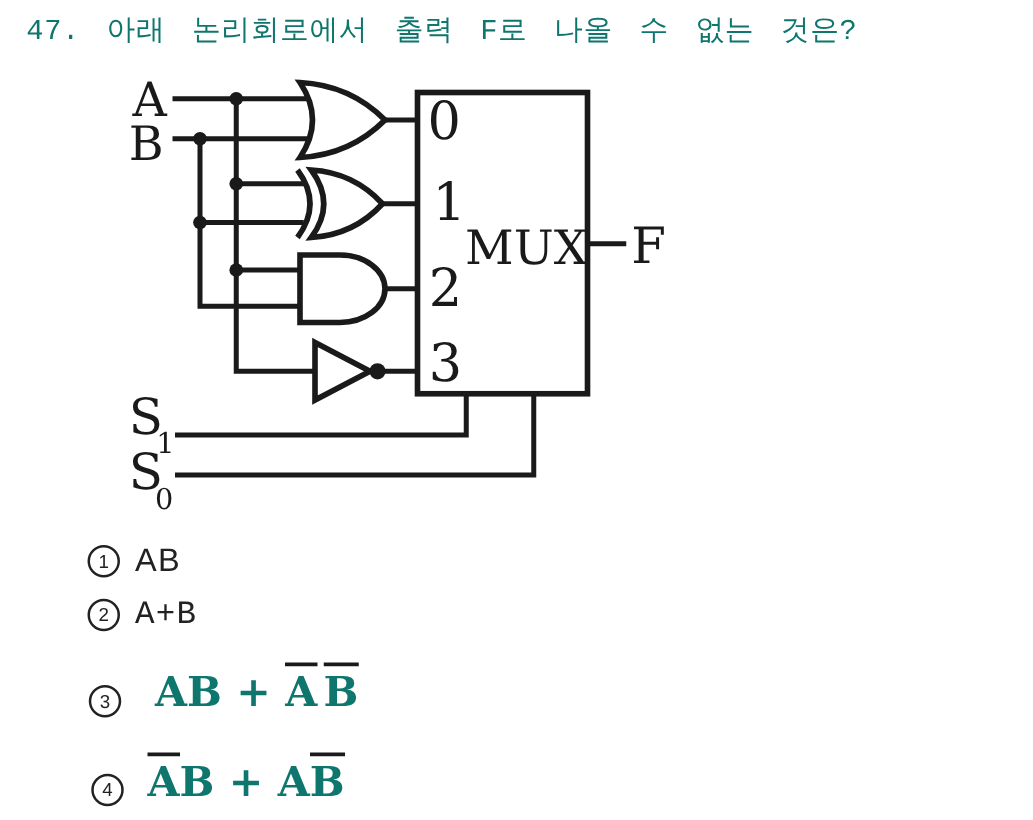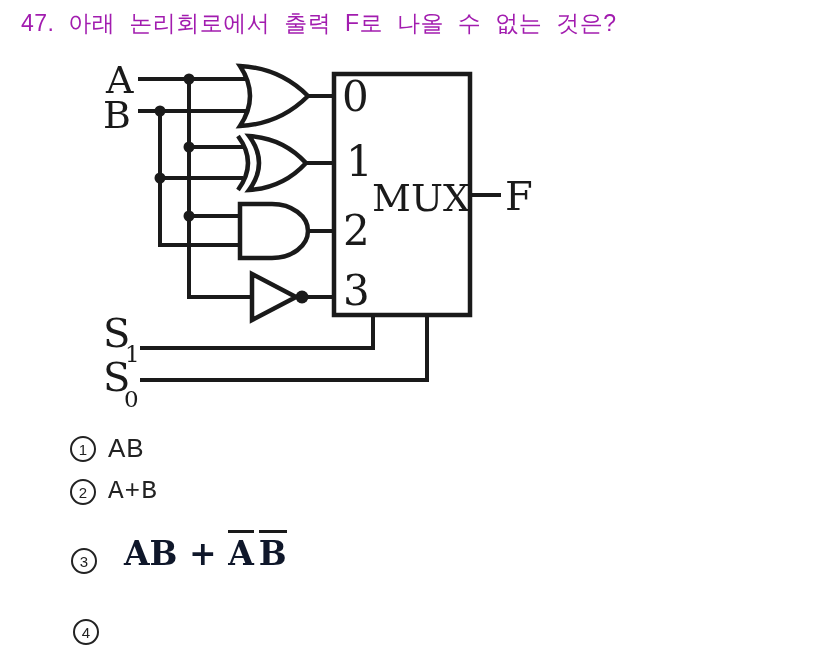--- a/index.html
+++ b/index.html
@@ -1,22 +1,22 @@
 <!DOCTYPE html>
 <html><head>
 <meta charset="utf-8">
 <style>
   html,body{margin:0;padding:0;background:#fff;}
   body{position:relative;width:826px;height:656px;overflow:hidden;
        font-family:"Liberation Sans",sans-serif;color:#1a1a1a;}
 
   .page-title{
     position:absolute;left:21px;top:8px;
-    font-size:23px;letter-spacing:.5px;word-spacing:7px;color:#a21caf;
-    font-family:Liberation Sans, sans-serif;white-space:nowrap;
+    font-size:23px;letter-spacing:.5px;word-spacing:7px;color:#0f766e;
+    font-family:Liberation Mono, monospace;white-space:nowrap;
   }
 
   svg.circuit{position:absolute;left:0;top:0;}
   .wire{stroke:#1a1a1a;stroke-width:4;fill:none;}
   .gate{stroke:#1a1a1a;stroke-width:4.5;fill:#fff;}
   .gatecurve{stroke:#1a1a1a;stroke-width:4.5;fill:none;}
   .dot{fill:#1a1a1a;stroke:none;}
   .muxbox{fill:#fff;stroke:#1a1a1a;stroke-width:4.5;}
   .st{font-family:"DejaVu Serif","Liberation Serif",serif;fill:#1a1a1a;}
 
@@ -28,21 +28,21 @@
   }
   .choice-label{
     position:absolute;white-space:pre;
     font-size:26px;letter-spacing:1px;color:#222;line-height:28px;
     font-family:"Liberation Sans",sans-serif;
     text-align:center;
   }
   .formula{
     position:absolute;white-space:pre;
     font-family:"DejaVu Serif","Liberation Serif",serif;
-    font-weight:bold;font-size:33px;color:#0f172a;line-height:1.05;
+    font-weight:bold;font-size:33px;color:#0f766e;line-height:1.05;
   }
   .formula .ov{
     display:inline-block;line-height:1.05;
     border-top:3px solid #1a1a1a;padding-top:4px;
   }
   .formula .ov + .ov{margin-left:5px;}
 </style>
 </head>
 <body>
 
@@ -115,13 +115,14 @@
   <span class="badge" style="top:18px;">
       <span>3</span>
     </span>
   <span class="formula" style="left:53px;top:0;"><span>AB + </span><span class="ov">A</span><span class="ov">B</span></span>
 </div>
 
 <div class="choice" style="left:73px;top:602px;width:260px;height:48px;">
   <span class="badge" style="top:17px;">
       <span>4</span>
     </span>
+  <span class="formula" style="left:45px;top:0;"><span class="ov">A</span><span>B + A</span><span class="ov">B</span></span>
 </div>
 
 </body></html>

